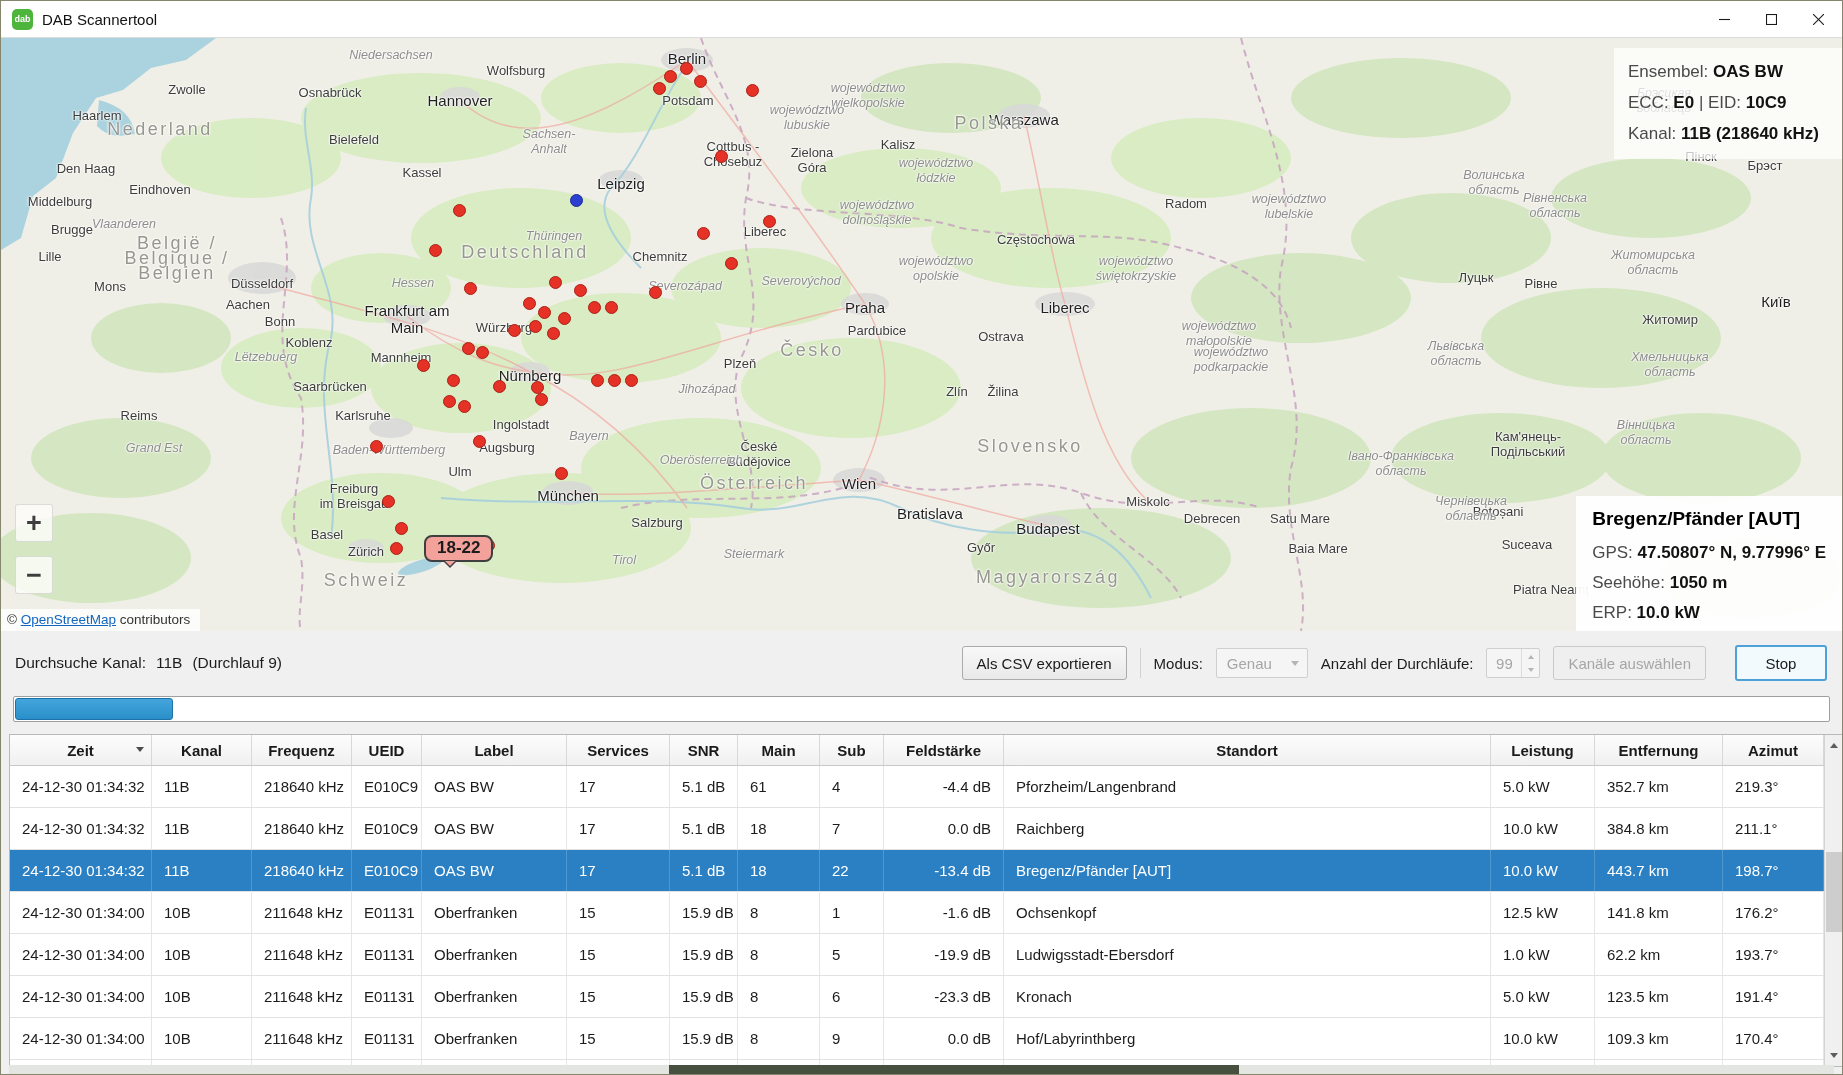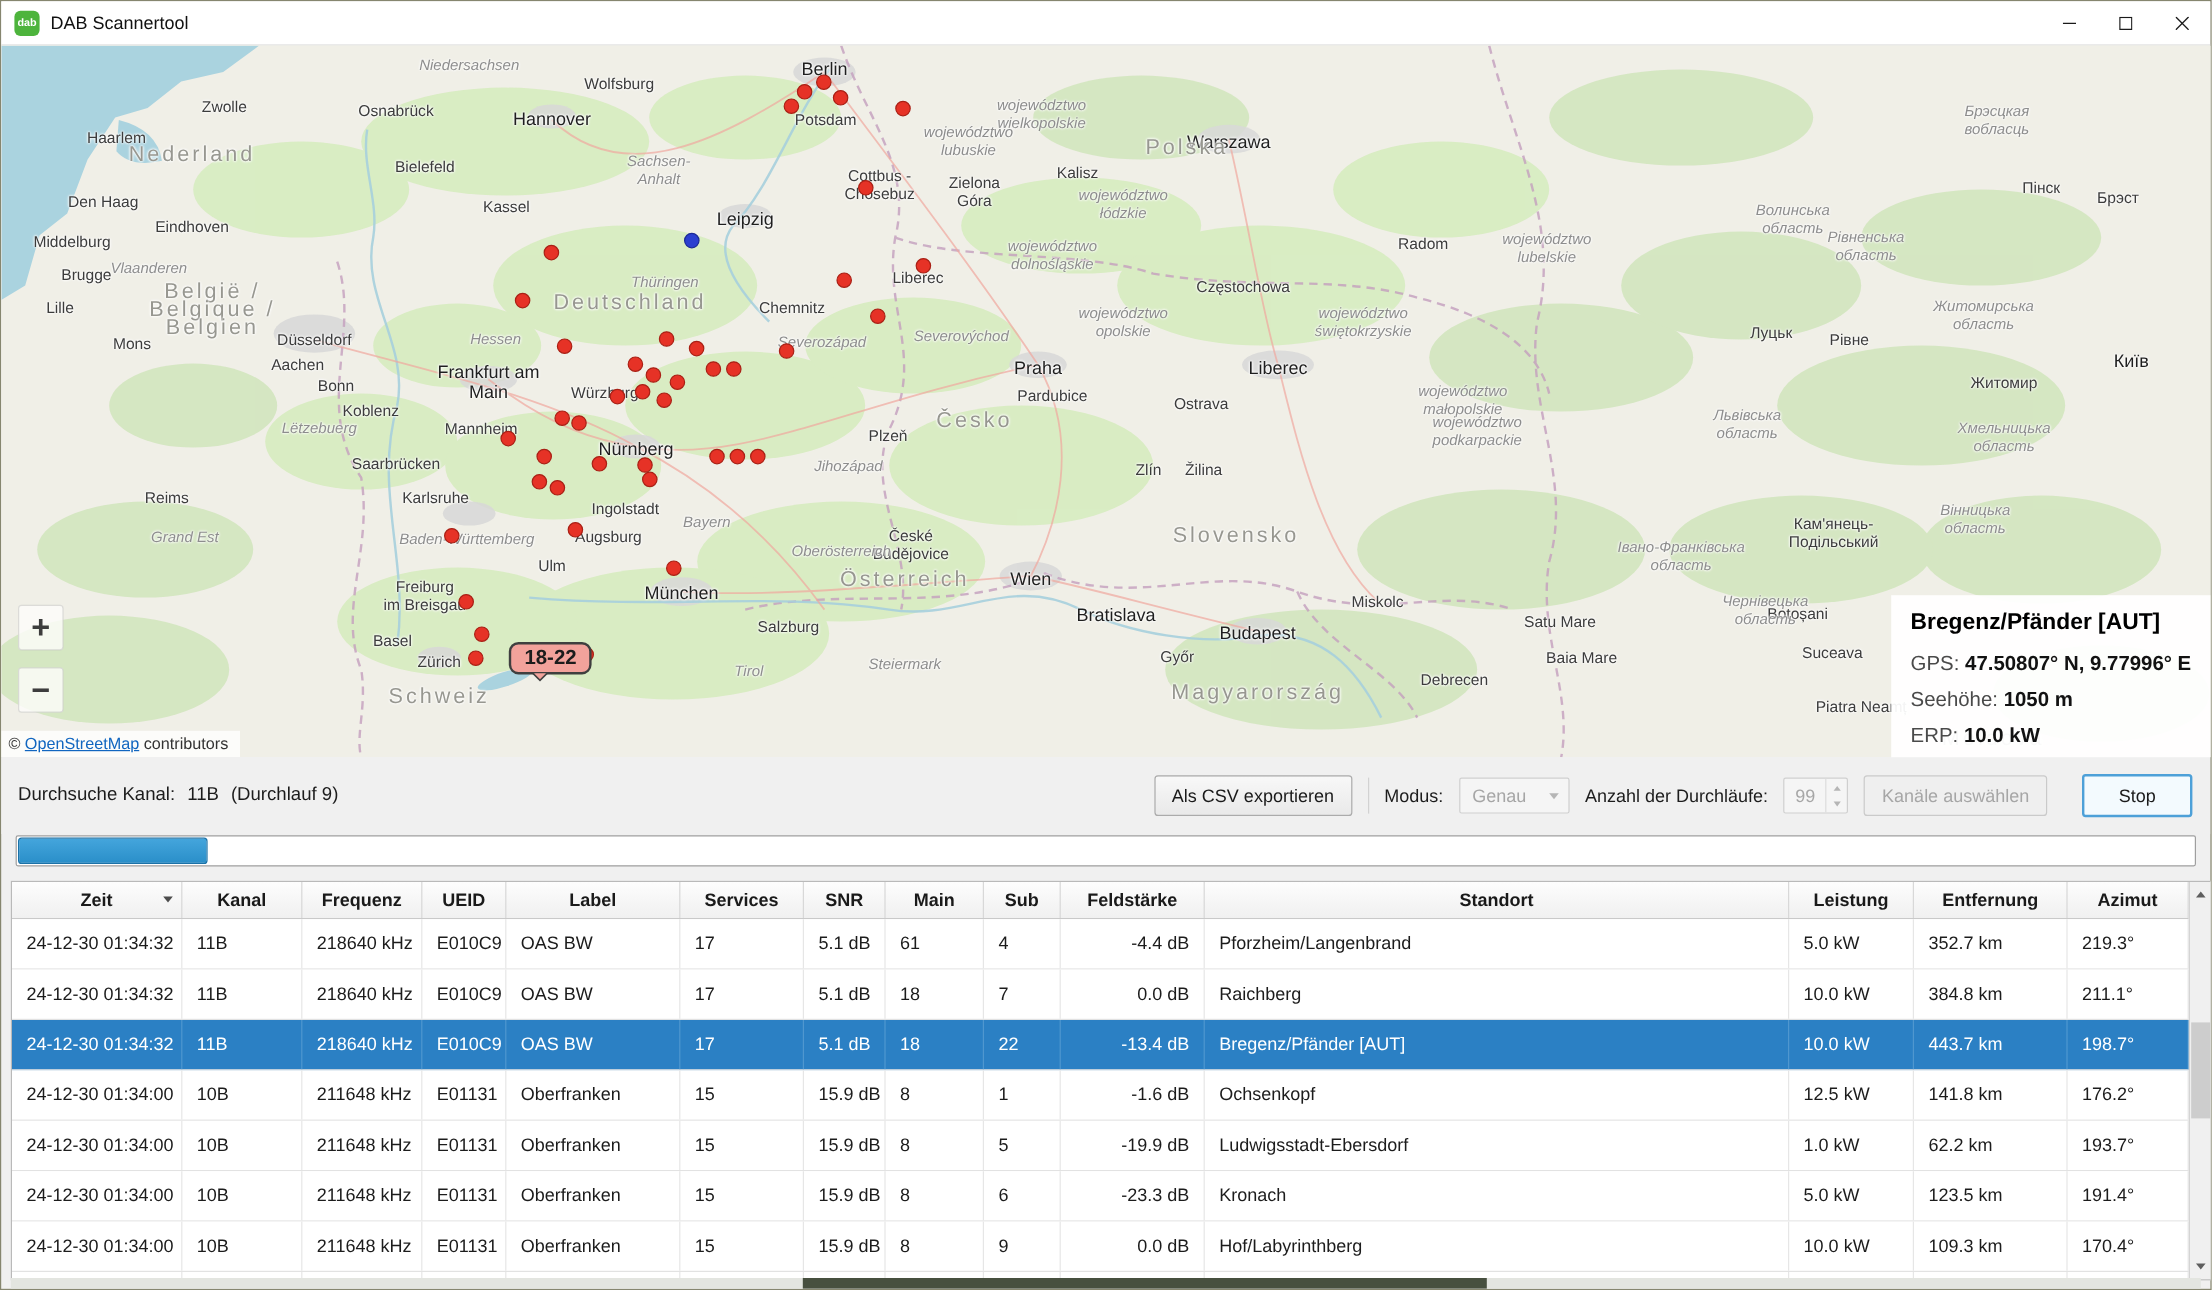--- a/index.html
+++ b/index.html
@@ -248,21 +248,21 @@
 Chosebuz</div>
       <div class="mlabel cl" style="left: 1064px; top: 269px;">Liberec</div>
       <div class="mlabel c" style="left: 1035px; top: 201px;">Częstochowa</div>
       <div class="mlabel c" style="left: 1000px; top: 298px;">Ostrava</div>
       <div class="mlabel c" style="left: 1185px; top: 165px;">Radom</div>
       <div class="mlabel c" style="left: 956px; top: 353px;">Zlín</div>
       <div class="mlabel c" style="left: 1002px; top: 353px;">Žilina</div>
       <div class="mlabel c" style="left: 1147px; top: 463px;">Miskolc</div>
       <div class="mlabel cl" style="left: 1047px; top: 490px;">Budapest</div>
       <div class="mlabel c" style="left: 980px; top: 509px;">Győr</div>
-      <div class="mlabel c" style="left: 1211px; top: 528px; text-align: center;">Debrecen</div>
+      <div class="mlabel c" style="left: 1211px; top: 480px; text-align: center;">Debrecen</div>
       <div class="mlabel c" style="left: 1299px; top: 480px;">Satu Mare</div>
       <div class="mlabel c" style="left: 1317px; top: 510px;">Baia Mare</div>
       <div class="mlabel c" style="left: 1497px; top: 473px;">Botoșani</div>
       <div class="mlabel c" style="left: 1526px; top: 506px;">Suceava</div>
       <div class="mlabel c" style="left: 1550px; top: 551px;">Piatra Neamț</div>
       <div class="mlabel c" style="left: 1669px; top: 281px;">Житомир</div>
       <div class="mlabel cl" style="left: 1775px; top: 263px;">Київ</div>
       <div class="mlabel c" style="left: 1475px; top: 239px;">Луцьк</div>
       <div class="mlabel c" style="left: 1540px; top: 245px;">Рівне</div>
       <div class="mlabel c" style="left: 1700px; top: 118px;">Пінск</div>
@@ -395,20 +395,25 @@
     <div class="zoombtn">
         <span>+</span>
       </div>
     <div class="zoombtn">
         <span>−</span>
       </div>
   </div>
 
   <div class="attr"><span>© </span><a>OpenStreetMap</a><span> contributors</span></div>
 
+  <div class="ens">
+    <div><span>Ensembel:</span> <b>OAS BW</b></div>
+    <div><span>ECC:</span> <b>E0</b> <span>| EID:</span> <b>10C9</b></div>
+    <div><span>Kanal:</span> <b>11B (218640 kHz)</b></div>
+  </div>
 
   <div class="sta">
     <div class="t">Bregenz/Pfänder [AUT]</div>
     <div><span>GPS:</span> <b>47.50807° N, 9.77996° E</b></div>
     <div><span>Seehöhe:</span> <b>1050 m</b></div>
     <div><span>ERP:</span> <b>10.0 kW</b></div>
   </div>
 </div>
 
 <div class="toolbar">

